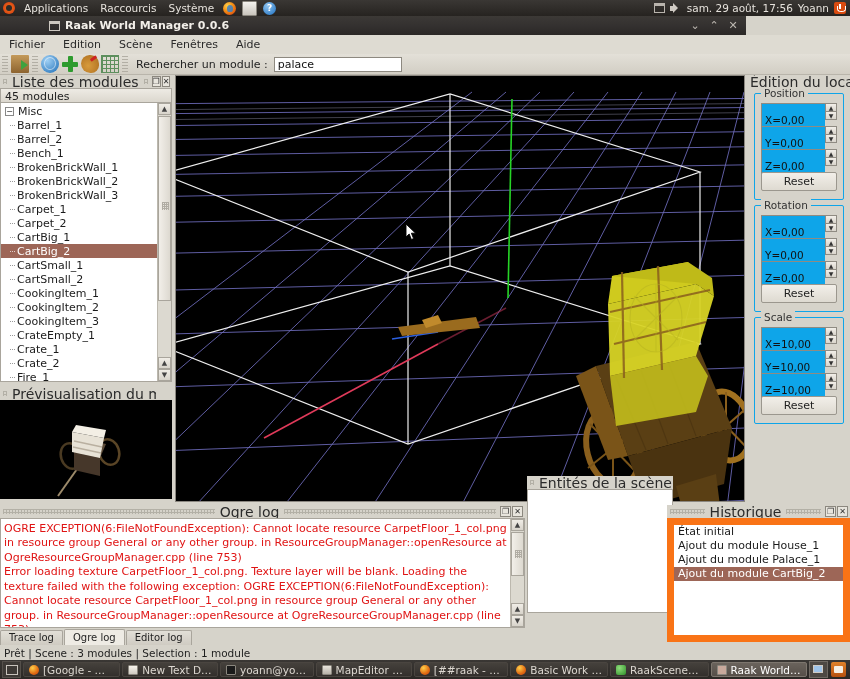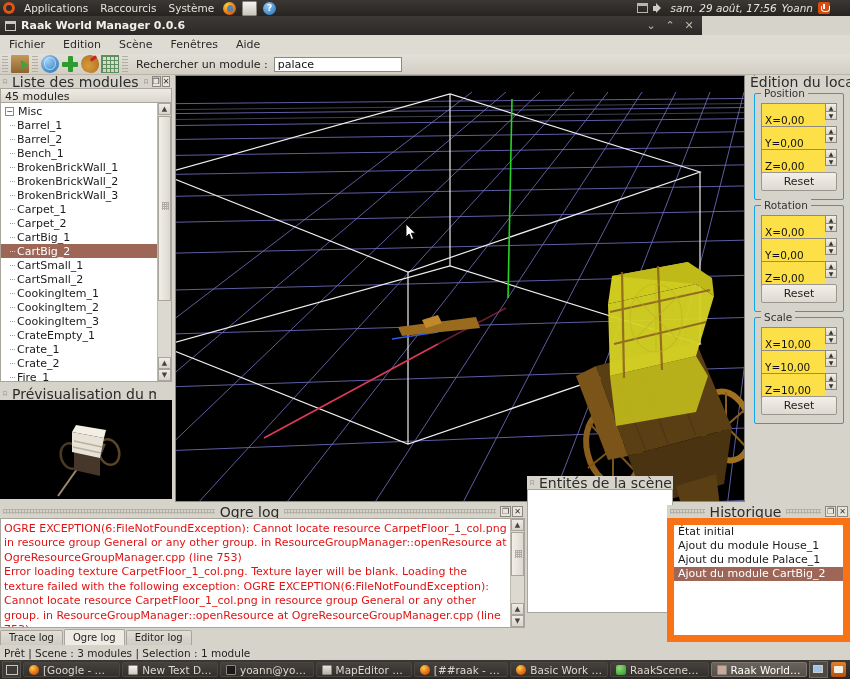--- a/index.html
+++ b/index.html
@@ -28,36 +28,36 @@
   .ubuntu-logo:after{content:"";position:absolute;left:3px;top:3px;width:6px;height:6px;border-radius:50%;background:#2e2b28;}
   .panel-ico{width:13px;height:13px;display:inline-block;position:relative;}
   .ico-firefox{border-radius:50%;background:radial-gradient(circle at 35% 30%,#ffd24a 0%,#f08a14 45%,#d94b10 85%);}
   .ico-firefox:after{content:"";position:absolute;left:4px;top:3px;width:6px;height:7px;border-radius:50% 50% 40% 40%;background:#3b7fc4;opacity:.85;}
   .ico-mail{background:linear-gradient(#f4f2ee,#c9c5bd);border:1px solid #8b877f;border-radius:1px;}
   .ico-mail:after{content:"";position:absolute;left:0;top:0;right:0;height:6px;
     background:linear-gradient(135deg,transparent 45%,#8b877f 46%,transparent 47%),
                linear-gradient(-135deg,transparent 45%,#8b877f 46%,transparent 47%);}
   .ico-help{border-radius:50%;background:radial-gradient(circle at 35% 30%,#8fc4ef,#1d6fc0);color:#fff;
     font-size:9px;line-height:13px;text-align:center;font-weight:bold;}
-  .gnome-right{margin-left:auto;display:flex;align-items:center;gap:5px;padding-right:20px;font-style:italic;}
+  .gnome-right{margin-left:auto;display:flex;align-items:center;gap:5px;padding-right:4px;}
   .clock{font-size:10.5px;white-space:nowrap;}
   .user-name{font-size:10.5px;white-space:nowrap;}
   .shutdown{width:12px;height:12px;border-radius:2px;background:#d94b10;position:relative;}
   .shutdown:after{content:"";position:absolute;left:5px;top:2px;width:2px;height:5px;background:#fff;}
   .shutdown:before{content:"";position:absolute;left:2.5px;top:4px;width:7px;height:5px;border:1.5px solid #fff;border-top:none;border-radius:0 0 50% 50%;}
   .icon-workspace{width:11px;height:10px;border:1px solid #b9b4ad;border-top:3px solid #b9b4ad;box-sizing:border-box;}
   .icon-speaker{width:12px;height:11px;position:relative;}
   .icon-speaker:before{content:"";position:absolute;left:0;top:3px;width:4px;height:5px;background:#cfcac3;}
   .icon-speaker:after{content:"";position:absolute;left:3px;top:0;border-left:5px solid #cfcac3;border-top:5px solid transparent;border-bottom:5px solid transparent;}
 
   
   .win-title{
     position:absolute;left:0;top:16px;width:702px;height:19px;
     background:linear-gradient(to bottom,#3c3936 0%,#343130 50%,#2b2826 100%);
-    color:#f2efe9;display:flex;align-items:center;font-size:11px;font-weight:bold;
+    color:#f2efe9;display:flex;align-items:center;font-size:11px;font-weight:bold;padding-left:44px;
   }
   .win-title .ticon{width:11px;height:10px;border:1.3px solid #cdc8c1;margin:0 5px 0 5px;box-sizing:border-box;border-top-width:3px;}
   .win-btns{margin-left:auto;display:flex;gap:1px;padding-right:4px;}
   .win-btn{width:18px;height:15px;color:#bdb8b1;font-size:11px;line-height:15px;text-align:center;font-weight:normal;cursor:default;}
 
   .menubar{
     position:absolute;left:0;top:35px;width:850px;height:19px;
     background:#dedbd2;border-bottom:1px solid #c8c4ba;
     display:flex;align-items:center;font-size:11px;color:#2b2b2b;
   }
@@ -150,21 +150,21 @@
   .cursor-arrow{position:absolute;left:230px;top:148px;width:0;height:0;pointer-events:none;}
   .cursor-arrow svg{position:absolute;left:0;top:0;}
 
   
   #props{position:absolute;left:748px;top:75px;width:102px;height:427px;background:#d6d3ca;}
   .grp{margin:5px 6px 0 6px;border:1px solid #0ea5e9;border-radius:2px;padding:9px 6px 8px 6px;position:relative;}
   .grp-label{position:absolute;top:-7px;left:6px;background:#d6d3ca;padding:0 3px;font-size:10.5px;color:#333;}
   .spin{display:flex;margin-bottom:6px;height:17px;}
   .spin input{
     flex:1;min-width:0;height:17px;box-sizing:border-box;border:1px solid #8f8b82;border-right:none;
-    background:#fde047;font-size:10.5px;padding:16px 3px;color:#111;outline:none;
+    background:#0ea5e9;font-size:10.5px;padding:16px 3px;color:#111;outline:none;
     font-family:"DejaVu Sans","Liberation Sans",sans-serif;
   }
   .spin-btns{width:12px;display:flex;flex-direction:column;}
   .sb{flex:1;border:1px solid #8f8b82;background:linear-gradient(#f2efe9,#d9d5cc);
     font-size:6px;line-height:7px;text-align:center;color:#333;box-sizing:border-box;cursor:default;}
   .sb:first-child{border-bottom:none;}
   .btn{
     width:100%;height:19px;box-sizing:border-box;
     border:1px solid #9b978e;border-radius:2px;
     background:linear-gradient(#f2efe9,#dedad1);

